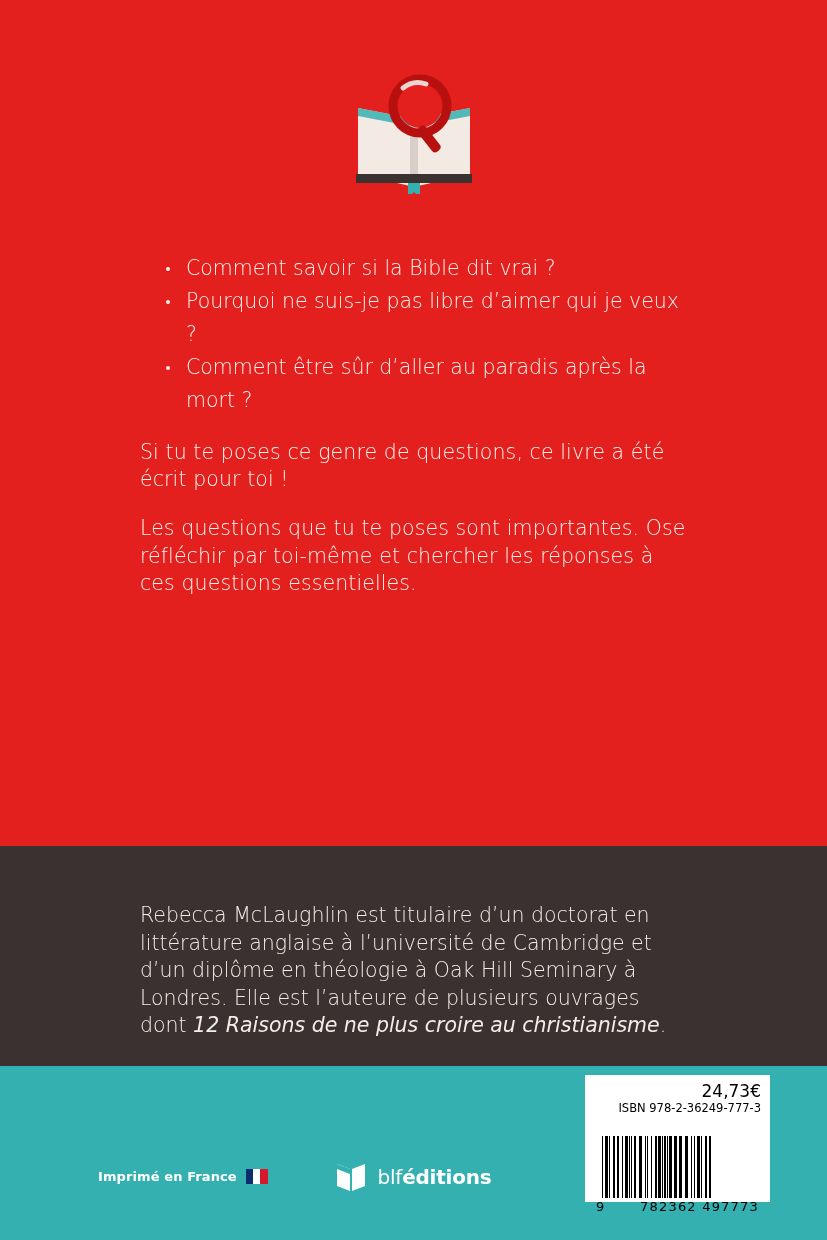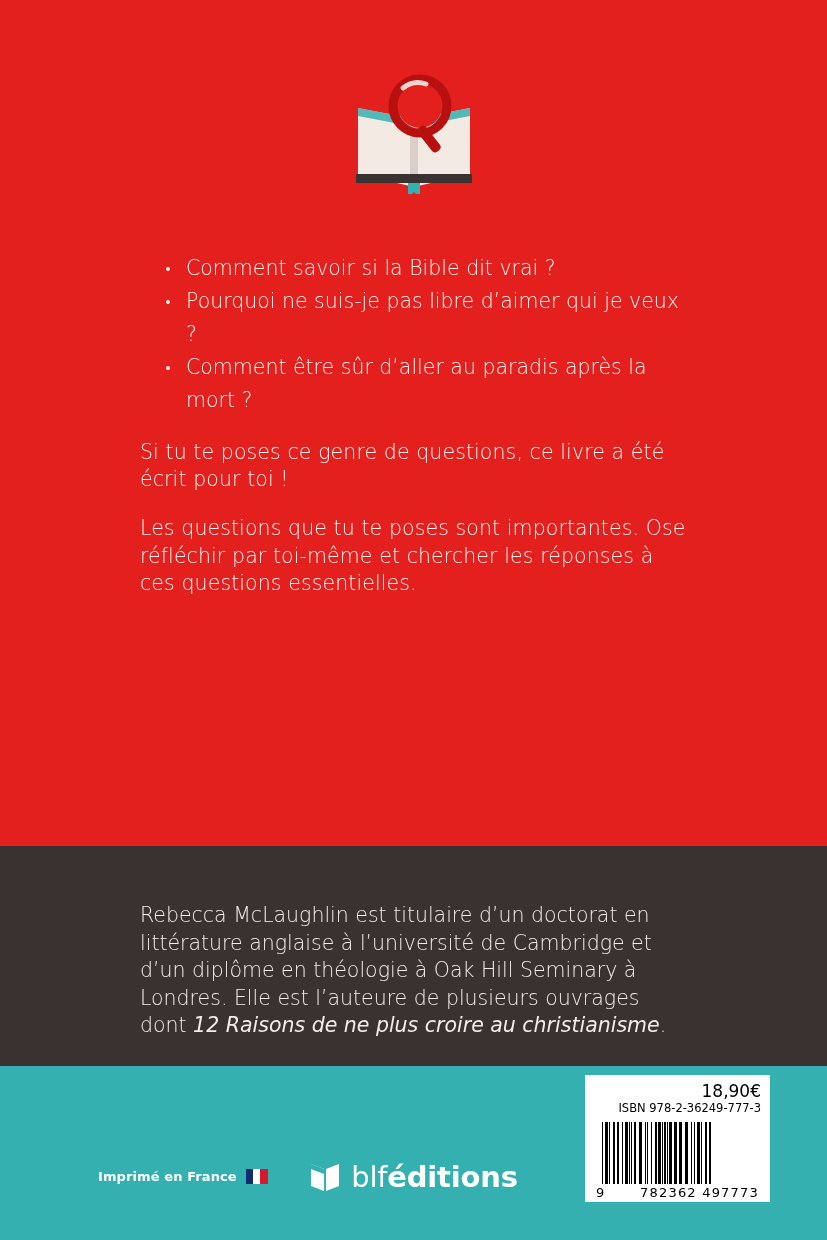--- a/index.html
+++ b/index.html
@@ -151,21 +151,21 @@
     align-items: center;
     gap: 10px;
   }
   .publisher .pub-icon {
     width: 32px;
     height: 34px;
     position: relative;
   }
   .publisher .pub-name {
     font-family: "DejaVu Sans", sans-serif;
-    font-size: 29px;
+    font-size: 20px;
     color: #ffffff;
     letter-spacing: -0.2px;
   }
   .publisher .pub-name b { font-weight: 700; }
 
   
   .barcode-box {
     position: absolute;
     right: 57px;
     bottom: 38px;
@@ -180,21 +180,21 @@
     font-family: "DejaVu Sans", sans-serif;
     font-size: 17px;
     color: #000000;
     line-height: 19px;
   }
   .isbn {
     font-family: "DejaVu Sans", sans-serif;
     font-size: 11.5px;
     color: #000000;
     line-height: 15px;
-    margin-bottom: 6px;
+    margin-bottom: 20px;
   }
   .bars {
     height: 62px;
     display: flex;
     align-items: flex-end;
     gap: 0;
     justify-content: flex-start;
     padding-left: 8px;
   }
   .bars i {
@@ -277,21 +277,21 @@
         <svg viewBox="0 0 32 34" width="32" height="34" aria-hidden="true">
           <path d="M2 4 L15 9 L15 31 L2 26 Z" fill="#ffffff"></path>
           <path d="M30 4 L17 9 L17 31 L30 26 Z" fill="#ffffff"></path>
           <path d="M2 4 L15 9 L15 14 L2 9 Z" fill="#35b0b0"></path>
         </svg>
       </span>
       <span class="pub-name"><span>blf</span><b>éditions</b></span>
     </div>
 
     <div class="barcode-box">
-      <div class="price">18,90€</div>
+      <div class="price">24,73€</div>
       <div class="isbn">ISBN 978-2-36249-777-3</div>
       <div class="bars" id="bars">
           <i style="width: 1px; background: rgb(0, 0, 0);"></i>
           <i style="width: 2px; background: transparent;"></i>
           <i style="width: 3px; background: rgb(0, 0, 0);"></i>
           <i style="width: 1px; background: transparent;"></i>
           <i style="width: 1px; background: rgb(0, 0, 0);"></i>
           <i style="width: 3px; background: transparent;"></i>
           <i style="width: 2px; background: rgb(0, 0, 0);"></i>
           <i style="width: 2px; background: transparent;"></i>

